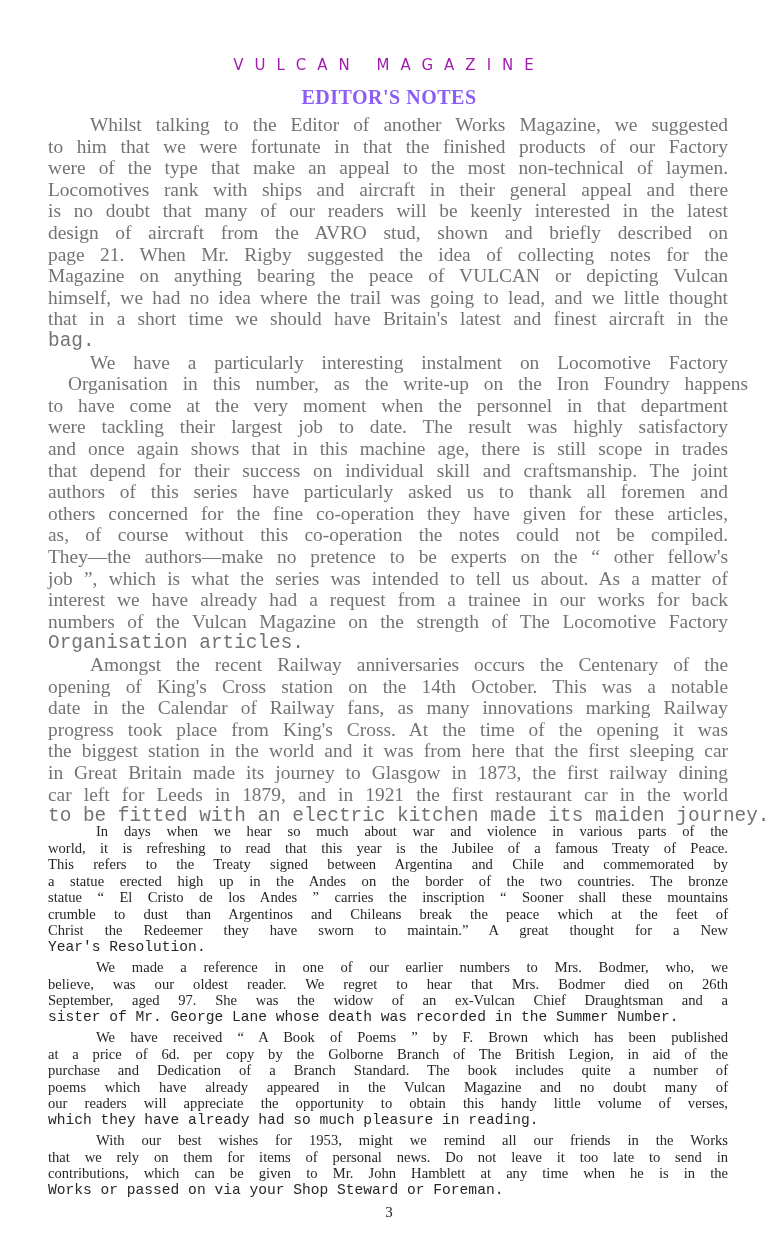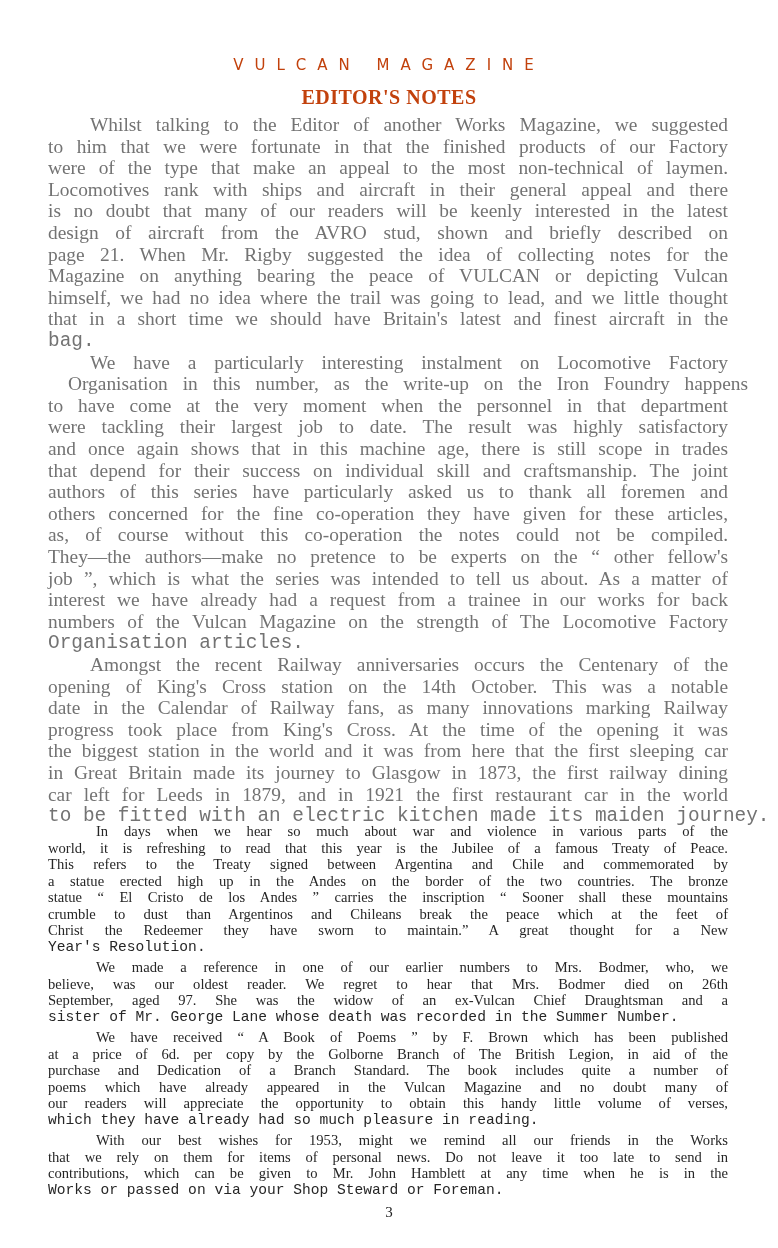--- a/index.html
+++ b/index.html
@@ -1,20 +1,20 @@
 <!DOCTYPE html>
 <html><head>
 <meta charset="utf-8">
 <style>
   html, body { margin:0; padding:0; background:#ffffff; }
   body { width:778px; height:1248px; position:relative; overflow:hidden; color:#1a1a1a; }
   .masthead { position:absolute; top:56px; left:0; width:778px; text-align:center;
-    font-family:"DejaVu Sans", sans-serif; font-size:15px; letter-spacing:11px; color:#c2410c; font-weight:normal; }
+    font-family:"DejaVu Sans", sans-serif; font-size:15px; letter-spacing:11px; color:#a21caf; font-weight:normal; }
   .title { position:absolute; top:86px; left:0; width:778px; text-align:center;
-    font-family:"Liberation Serif", serif; font-weight:bold; font-size:20px; letter-spacing:0.5px; color:#c2410c; }
+    font-family:"Liberation Serif", serif; font-weight:bold; font-size:20px; letter-spacing:0.5px; color:#8b5cf6; }
   .col { position:absolute; left:48px; width:680px; top:0; }
   .ln { position:absolute; left:0; width:680px; white-space:nowrap; overflow:visible;
     text-align:justify; text-align-last:justify; font-family:"Liberation Serif", serif; color:#737373; }
   .big { font-size:19.4px; line-height:22px; height:22px; }
   .small { font-size:14.6px; line-height:16px; height:16px; color:#262626; }
   .ind-big { padding-left:42px; width:638px; }
   .ind-small { padding-left:48px; width:632px; }
   .last { text-align-last:left;font-family:Liberation Mono, monospace; }
   .pageno { position:absolute; top:1204px; left:0; width:778px; text-align:center;
     font-family:"Liberation Serif", serif; font-size:15px; color:#222; }

